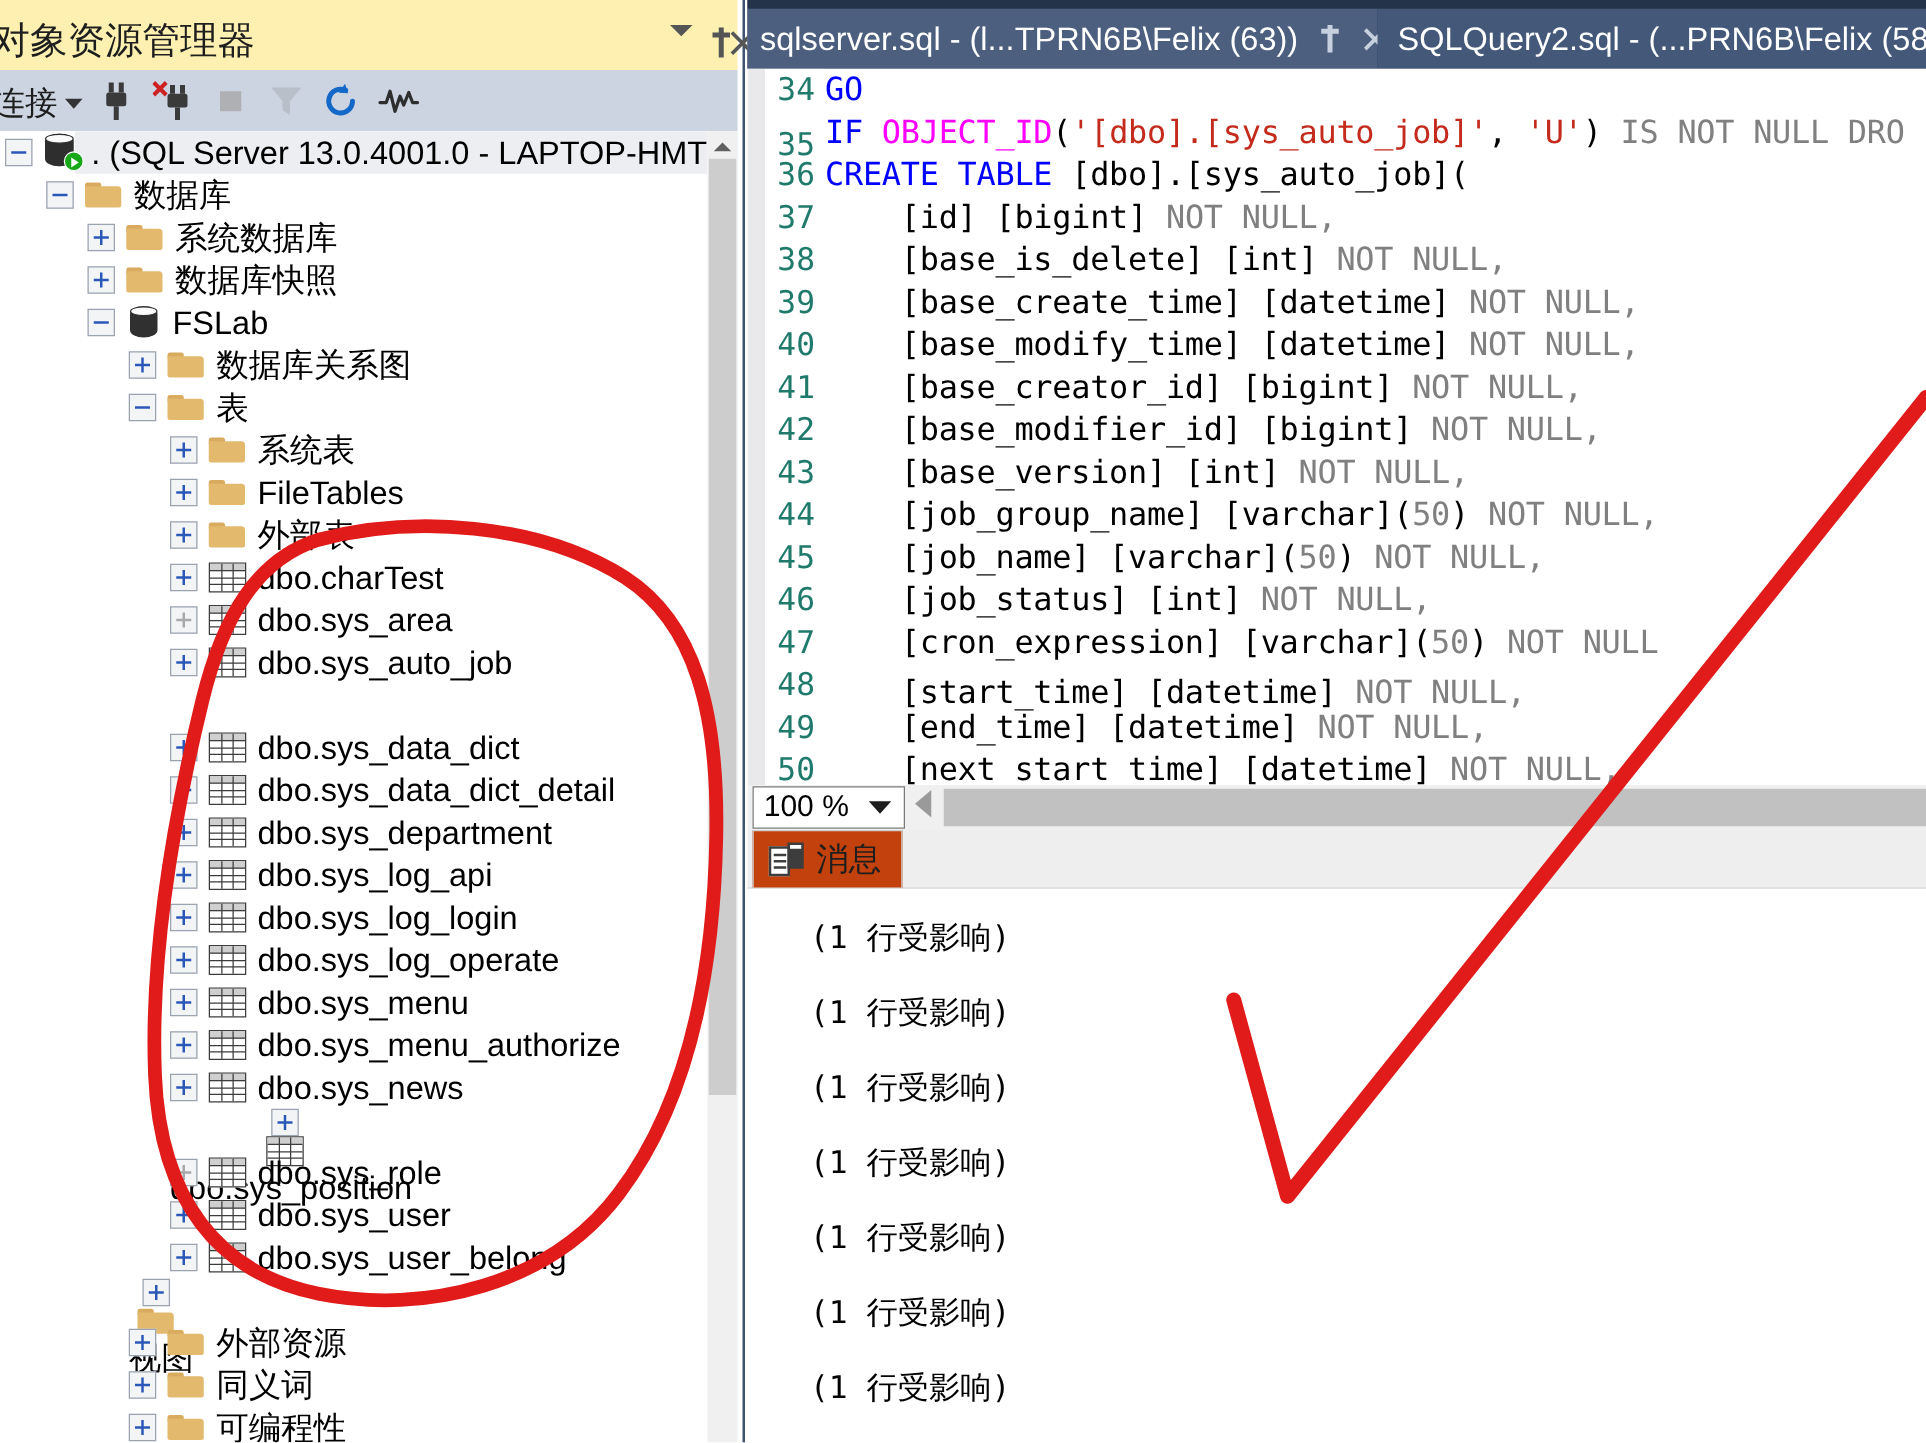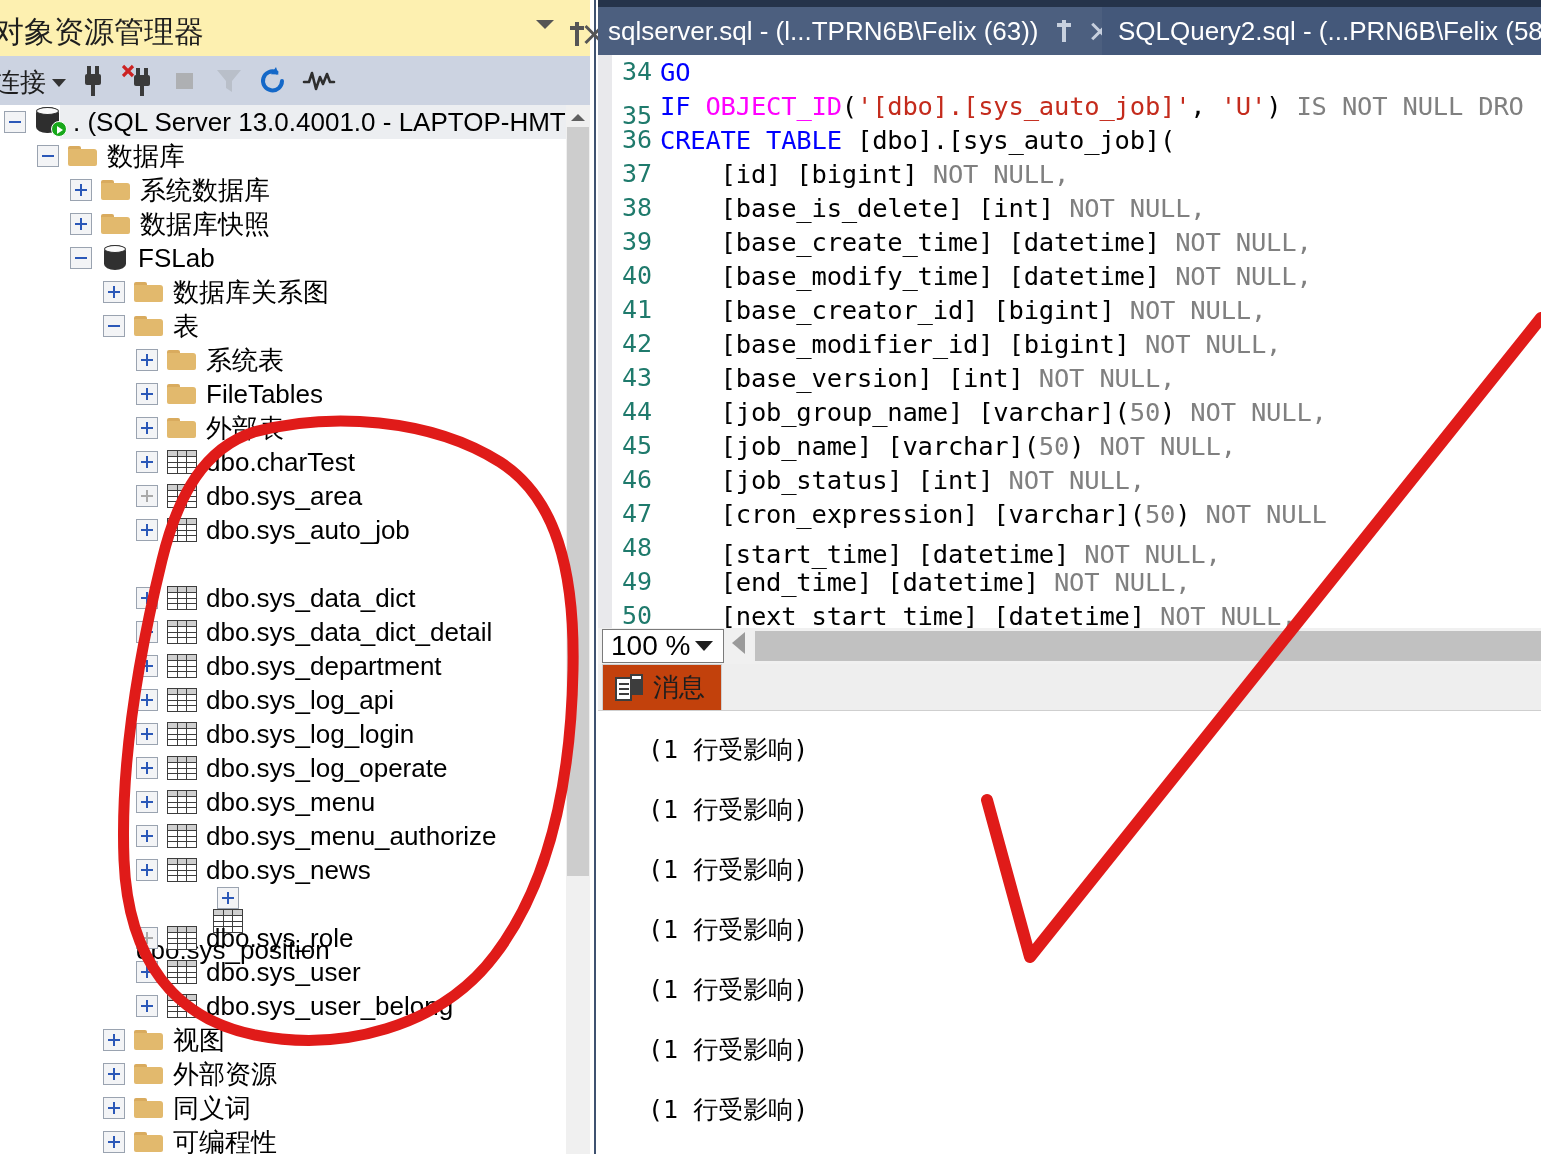--- a/index.html
+++ b/index.html
@@ -92,21 +92,21 @@
   .lnum{position:absolute;left:14px;width:40px;text-align:right;font-family:"DejaVu Sans Mono","Liberation Mono",monospace;
         font-size:25px;color:#1f7a6c;line-height:34px;}
   .cline{position:absolute;left:62px;font-family:"DejaVu Sans Mono","Liberation Mono",monospace;font-size:25.5px;
          line-height:34px;white-space:pre;letter-spacing:-0.2px;}
   .kw{color:#0000ff;} .fn{color:#ff00ff;} .str{color:#c42b1c;} .nm{color:#808080;}
   .pl{color:#000000;} .num{color:#808080;}
 
   #zoombar{position:absolute;left:0;top:628px;width:943px;height:36px;background:#f0f0f0;}
   #zoomsel{position:absolute;left:4px;top:1px;width:122px;height:34px;background:#ffffff;border:1px solid #7a7a7a;box-sizing:border-box;
            display:flex;align-items:center;}
-  #zoomsel .zv{font-size:28px;color:#000;margin-left:8px;}
+  #zoomsel .zv{font-size:24px;color:#000;margin-left:8px;}
   #zoomsel .zc{position:absolute;right:10px;width:0;height:0;border-left:9px solid transparent;border-right:9px solid transparent;border-top:10px solid #1e1e1e;}
   #hscroll-left{position:absolute;left:134px;top:4px;width:0;height:0;border-top:11px solid transparent;border-bottom:11px solid transparent;border-right:13px solid #9a9a9a;}
   #hscroll-track{position:absolute;left:155px;top:3px;width:788px;height:30px;background:#efefef;}
   #hscroll-thumb{position:absolute;left:157px;top:3px;width:786px;height:30px;background:#c1c1c1;}
 
   #msgtabbar{position:absolute;left:0;top:664px;width:943px;height:46px;background:#eeeeee;border-bottom:1px solid #cfcfcf;}
   #msgtab{position:absolute;left:4px;top:0;height:46px;background:#c2410c;border:1px solid #cfcfcf;border-bottom:none;
           box-sizing:border-box;display:flex;align-items:center;padding:0 16px 0 12px;}
   #msgtab .mlbl{font-size:26px;color:#1e1e1e;margin-left:10px;white-space:nowrap;}
   .ic-msg{position:relative;width:28px;height:28px;flex:0 0 auto;}
@@ -414,21 +414,21 @@
           <span class="exp plus"></span>
           <span class="ic-table">
             <span class="hdr"></span>
             <span class="v1"></span>
             <span class="v2"></span>
             <span class="h1"></span>
             <span class="h2"></span>
           </span>
           <span class="lbl">dbo.sys_user_belong</span>
         </div>
-        <div class="node" style="top: 918px; left: 103px;">
+        <div class="node" style="top: 918px; left: 103px; flex-direction: column;">
           <span class="exp plus"></span>
           <span class="ic-folder"></span>
           <span class="lbl">视图</span>
         </div>
         <div class="node" style="top: 952px; left: 103px;">
           <span class="exp plus"></span>
           <span class="ic-folder"></span>
           <span class="lbl">外部资源</span>
         </div>
         <div class="node" style="top: 986px; left: 103px;">

